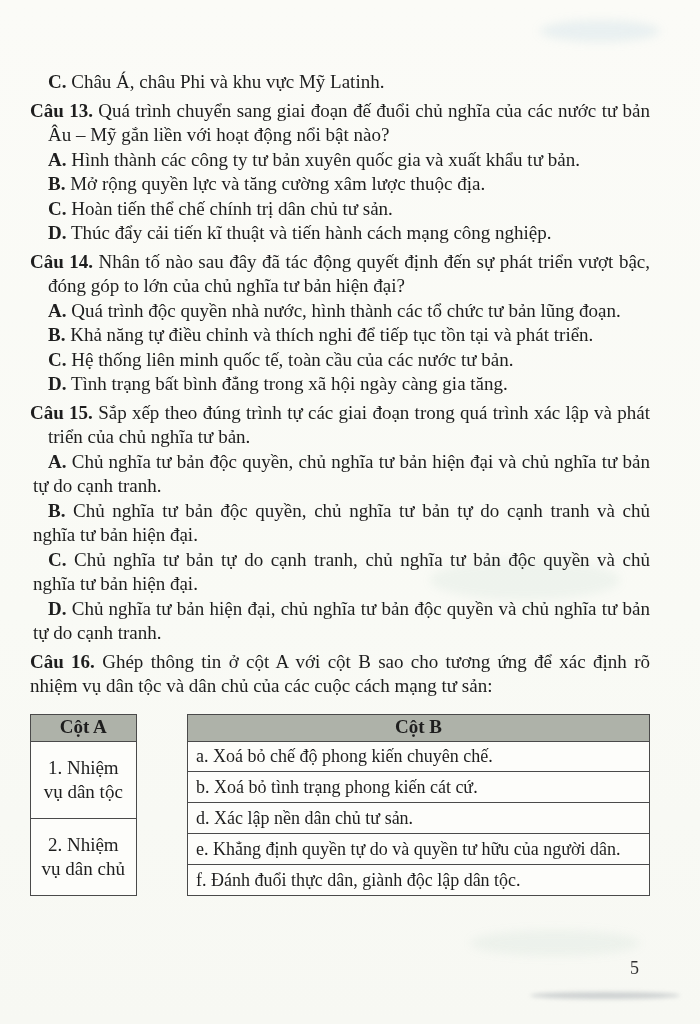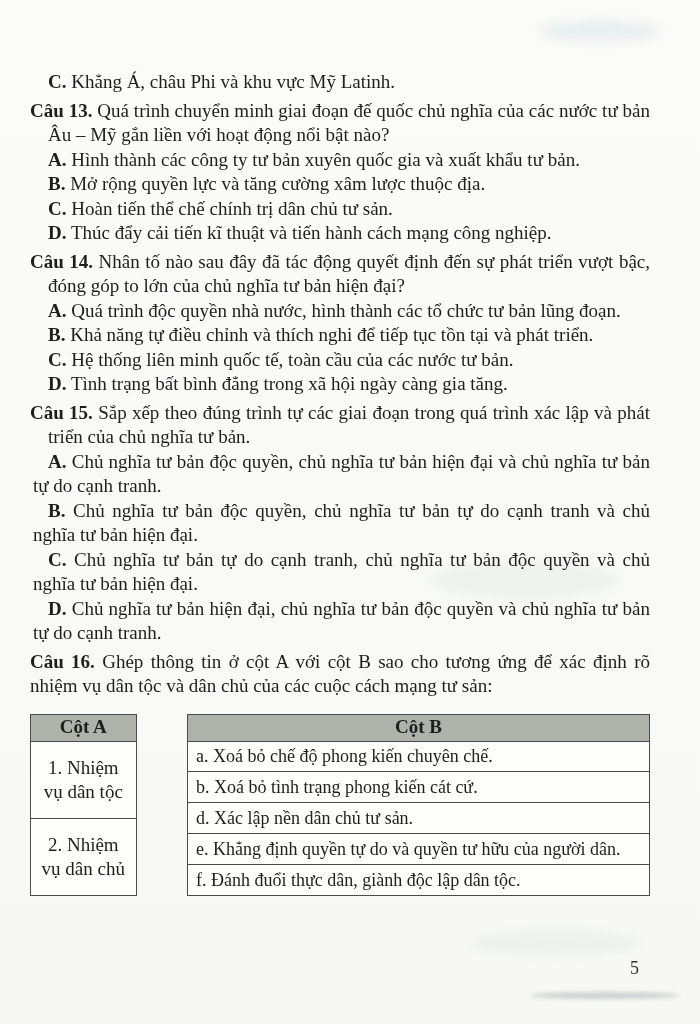--- a/index.html
+++ b/index.html
@@ -64,24 +64,24 @@
 <body>
 
 <div class="page">
   <div class="smudge sm1"></div>
   <div class="smudge sm2"></div>
   <div class="smudge sm3"></div>
   <div class="smudge sm4"></div>
 
   <div class="content">
 
-    <p class="option"><b>C.</b> <span>Khẳng Á, châu Phi và khu vực Mỹ Latinh.</span></p>
+    <p class="option"><b>C.</b> <span>Châu Á, châu Phi và khu vực Mỹ Latinh.</span></p>
 
     <section>
-      <p class="q"><b>Câu 13.</b> <span>Quá trình chuyển minh giai đoạn đế quốc chủ nghĩa của các nước tư bản Âu – Mỹ gắn liền với hoạt động nổi bật nào?</span></p>
+      <p class="q"><b>Câu 13.</b> <span>Quá trình chuyển sang giai đoạn đế đuổi chủ nghĩa của các nước tư bản Âu – Mỹ gắn liền với hoạt động nổi bật nào?</span></p>
       <p class="option"><b>A.</b> <span>Hình thành các công ty tư bản xuyên quốc gia và xuất khẩu tư bản.</span></p>
       <p class="option"><b>B.</b> <span>Mở rộng quyền lực và tăng cường xâm lược thuộc địa.</span></p>
       <p class="option"><b>C.</b> <span>Hoàn tiến thể chế chính trị dân chủ tư sản.</span></p>
       <p class="option"><b>D.</b> <span>Thúc đẩy cải tiến kĩ thuật và tiến hành cách mạng công nghiệp.</span></p>
     </section>
 
     <section>
       <p class="q"><b>Câu 14.</b> <span>Nhân tố nào sau đây đã tác động quyết định đến sự phát triển vượt bậc, đóng góp to lớn của chủ nghĩa tư bản hiện đại?</span></p>
       <p class="option"><b>A.</b> <span>Quá trình độc quyền nhà nước, hình thành các tổ chức tư bản lũng đoạn.</span></p>
       <p class="option"><b>B.</b> <span>Khả năng tự điều chỉnh và thích nghi để tiếp tục tồn tại và phát triển.</span></p>

